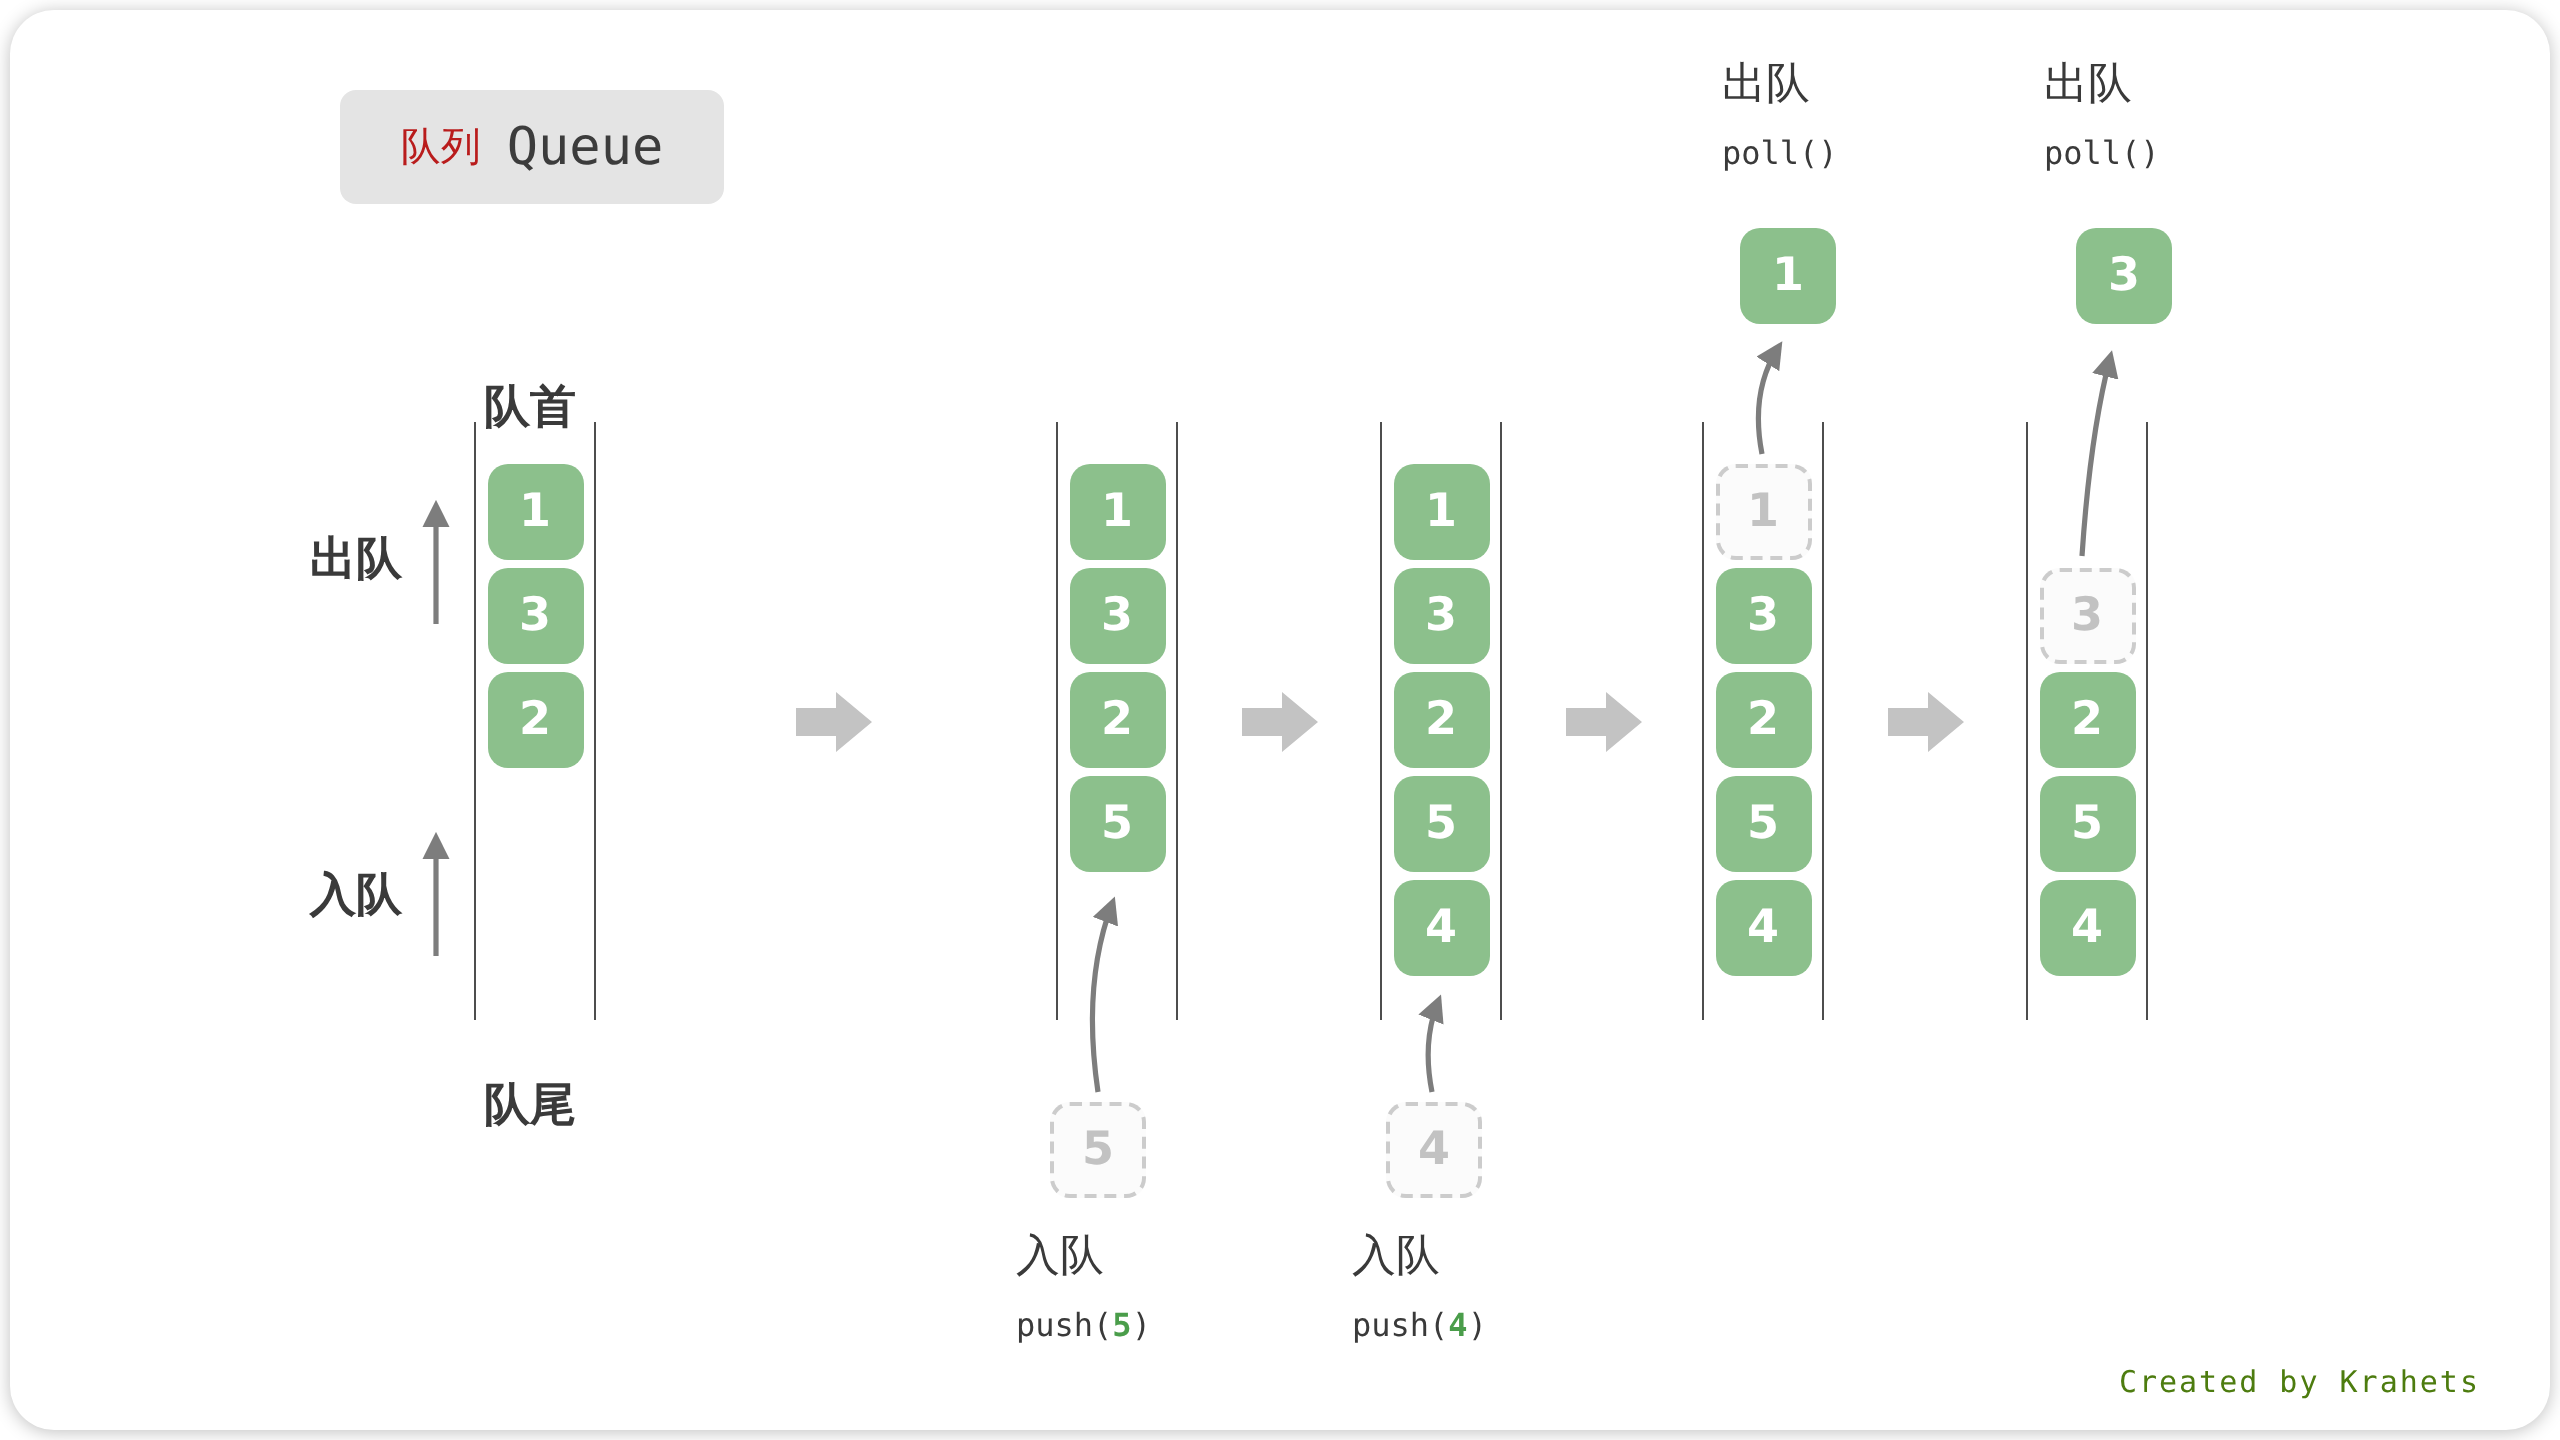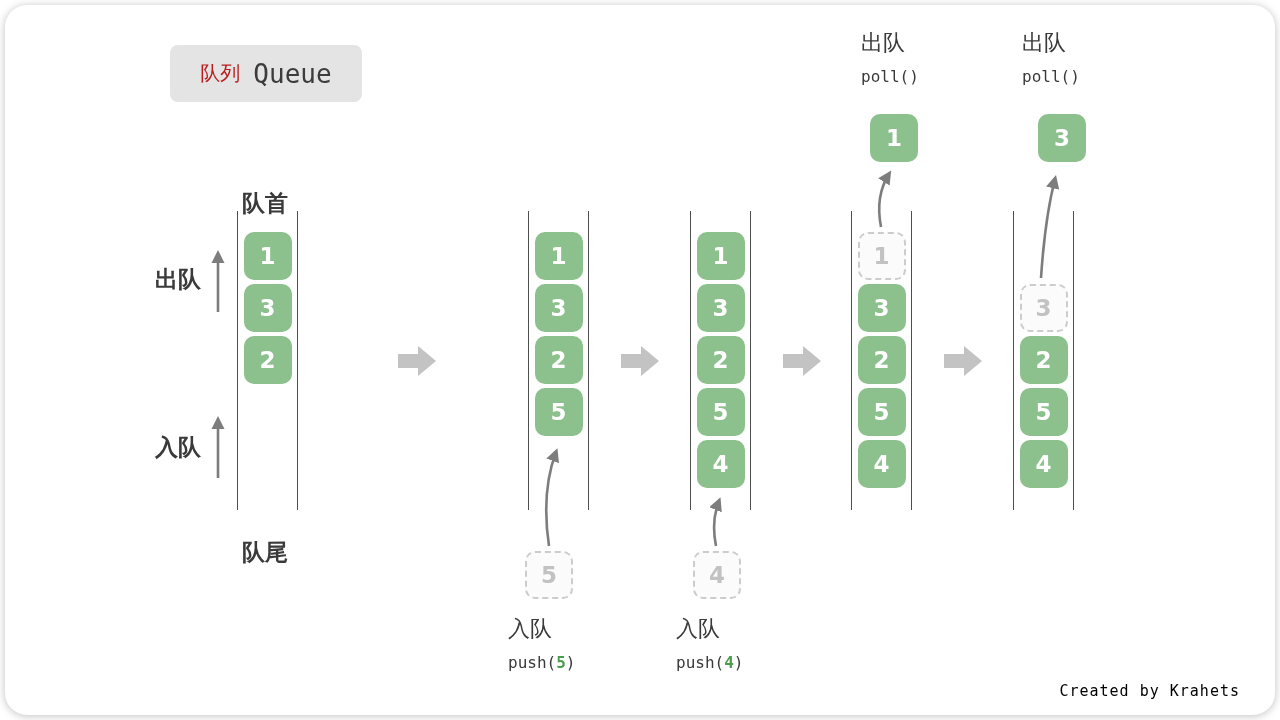--- a/index.html
+++ b/index.html
@@ -16,21 +16,21 @@
          border-left:1.5px solid #4e4e4e;border-right:1.5px solid #4e4e4e;}
   .blk{position:absolute;width:48px;height:48px;border-radius:10px;display:flex;
        align-items:center;justify-content:center;font-size:23px;font-weight:bold;box-sizing:border-box;}
   .blk.solid{background:var(--green,#8cc08c);color:#ffffff;}
   .blk.dashed{background:#fbfbfb;border:2px dashed #cccccc;color:#c2c2c2;}
   .op{position:absolute;white-space:nowrap;line-height:34px;}
   .op .op-zh{font-size:22px;color:#3a3a3a;}
   .op .op-code{font-family:"DejaVu Sans Mono","Liberation Mono",monospace;font-size:16px;color:#3a3a3a;}
   .op .op-arg{color:var(--digit-green,#4a9d4a);font-weight:bold;}
   .watermark{position:absolute;right:40px;bottom:20px;font-family:"DejaVu Sans Mono","Liberation Mono",monospace;
-       font-size:15px;color:#000000;letter-spacing:1px;}
+       font-size:15px;color:#4d7c0f;letter-spacing:1px;}
   svg.overlay{position:absolute;left:0;top:0;pointer-events:none;}
 </style>
 </head>
 <body>
 
 <div class="canvas" style="--green: #8cc08c; --digit-green: #4a9d4a;">
   <div class="card"></div>
 
   <div class="title-badge">
     <span class="title-zh">队列</span>

